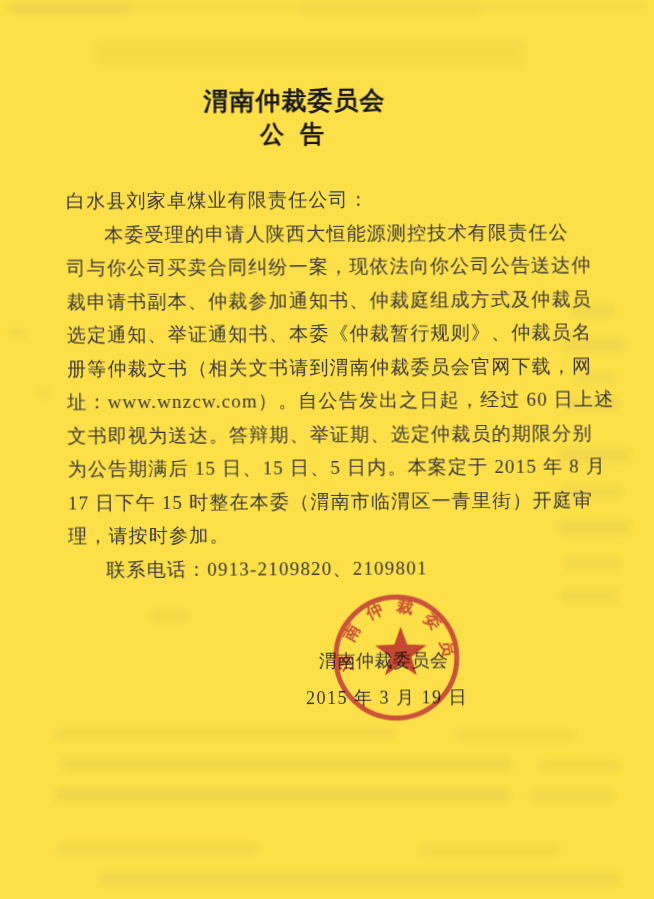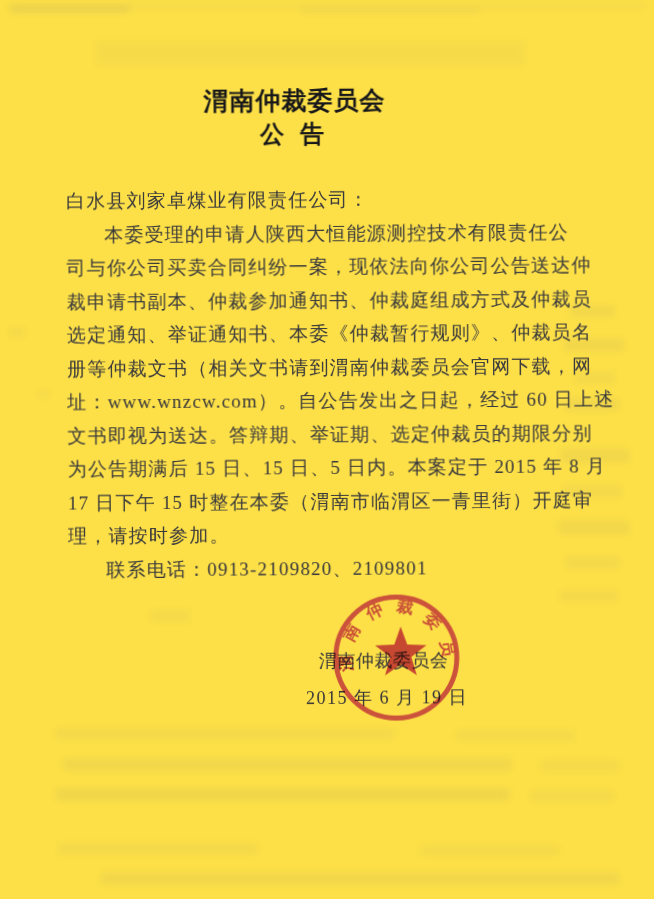--- a/index.html
+++ b/index.html
@@ -112,21 +112,21 @@
         <div class="line">址：www.wnzcw.com）。自公告发出之日起，经过 60 日上述</div>
         <div class="line">文书即视为送达。答辩期、举证期、选定仲裁员的期限分别</div>
         <div class="line">为公告期满后 15 日、15 日、5 日内。本案定于 2015 年 8 月</div>
         <div class="line">17 日下午 15 时整在本委（渭南市临渭区一青里街）开庭审</div>
         <div class="line">理，请按时参加。</div>
         <div class="line indent">联系电话：0913-2109820、2109801</div>
       </div>
 
     <div class="sig-org">渭南仲裁委员会</div>
 
-    <div class="sig-date">2015 年 6 月 19 日</div>
+    <div class="sig-date">2015 年 3 月 19 日</div>
 
     <svg class="stamp" width="165" height="165" viewBox="0 0 165 165">
       <circle cx="82.5" cy="83" r="60.5" fill="none" stroke="#c8463a" stroke-width="5"></circle>
       <polygon fill="#c23a2e" points="87,52 93.5,70.1 112.7,70.7 97.5,82.4 102.9,100.8 87,90 71.1,100.8 76.5,82.4 61.3,70.7 80.5,70.1"></polygon>
       <path id="sealArc" d="M 39.8,98.7 A 46,46 0 1 1 126.2,98.7" fill="none"></path>
       <text font-size="16.5" fill="#c54235">
         <textPath href="#sealArc" startOffset="3" textLength="186" lengthAdjust="spacing">渭南仲裁委员会</textPath>
       </text>
     </svg>
 

